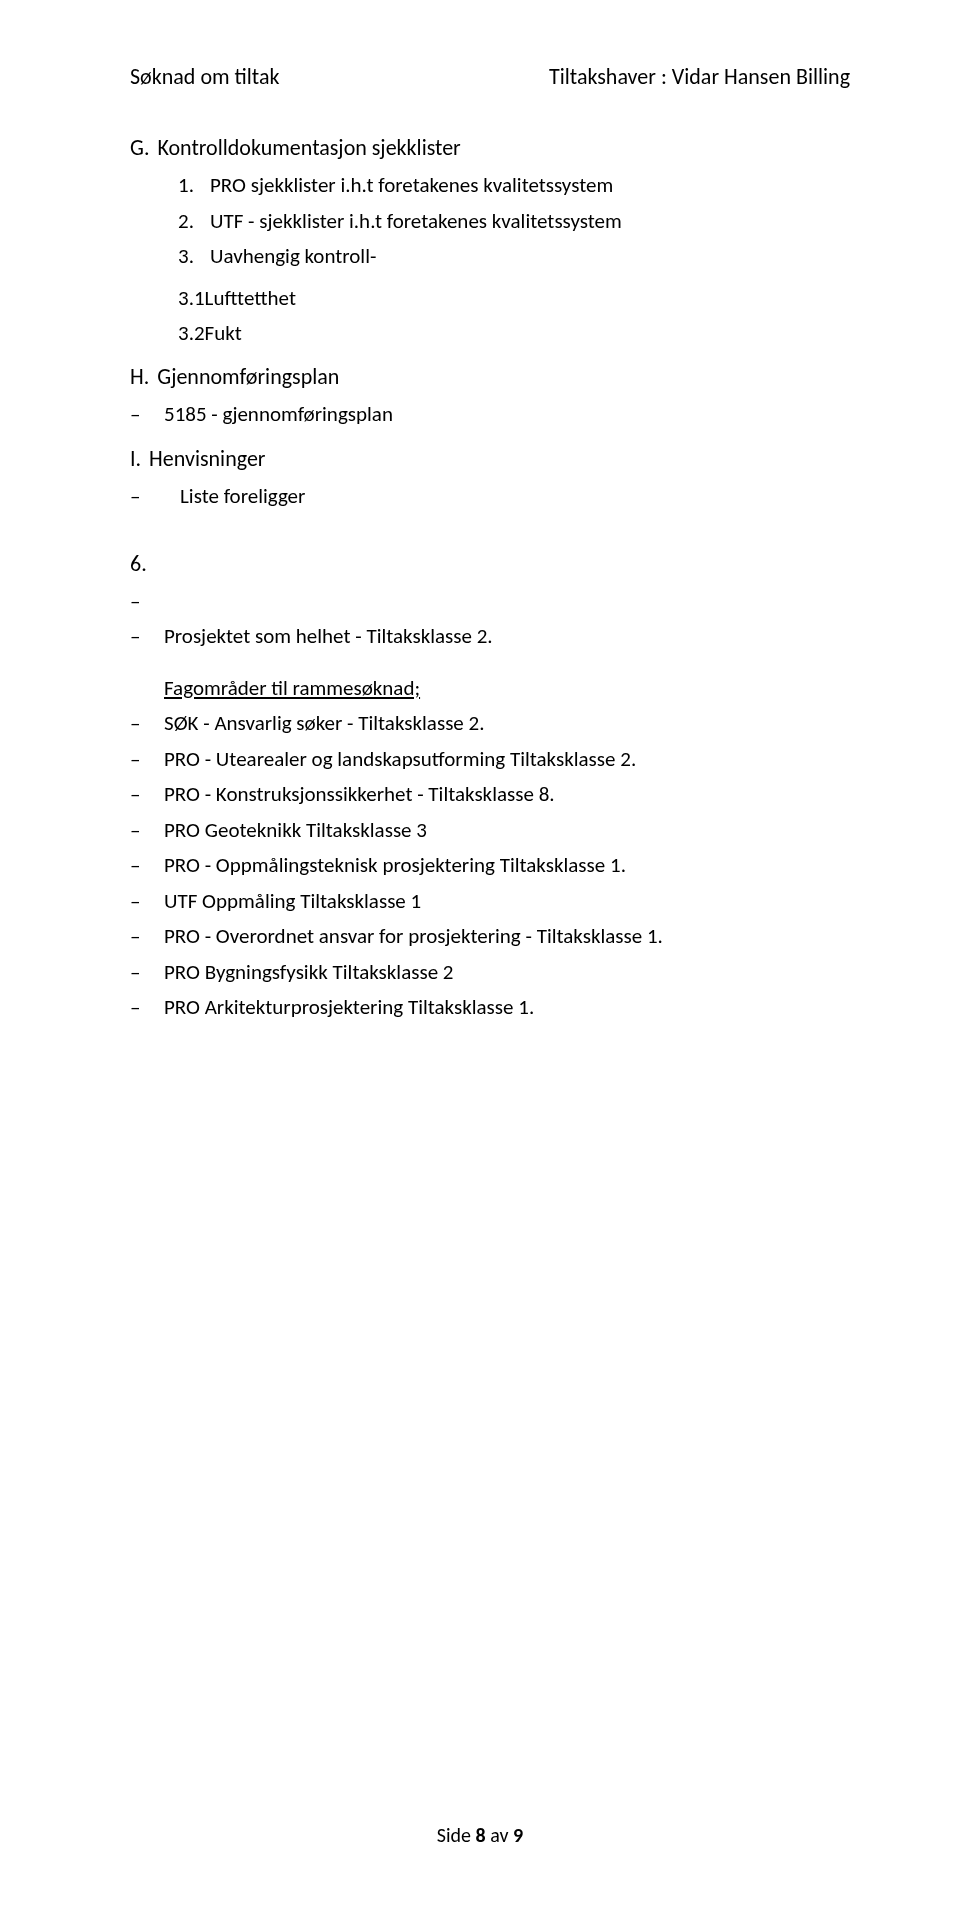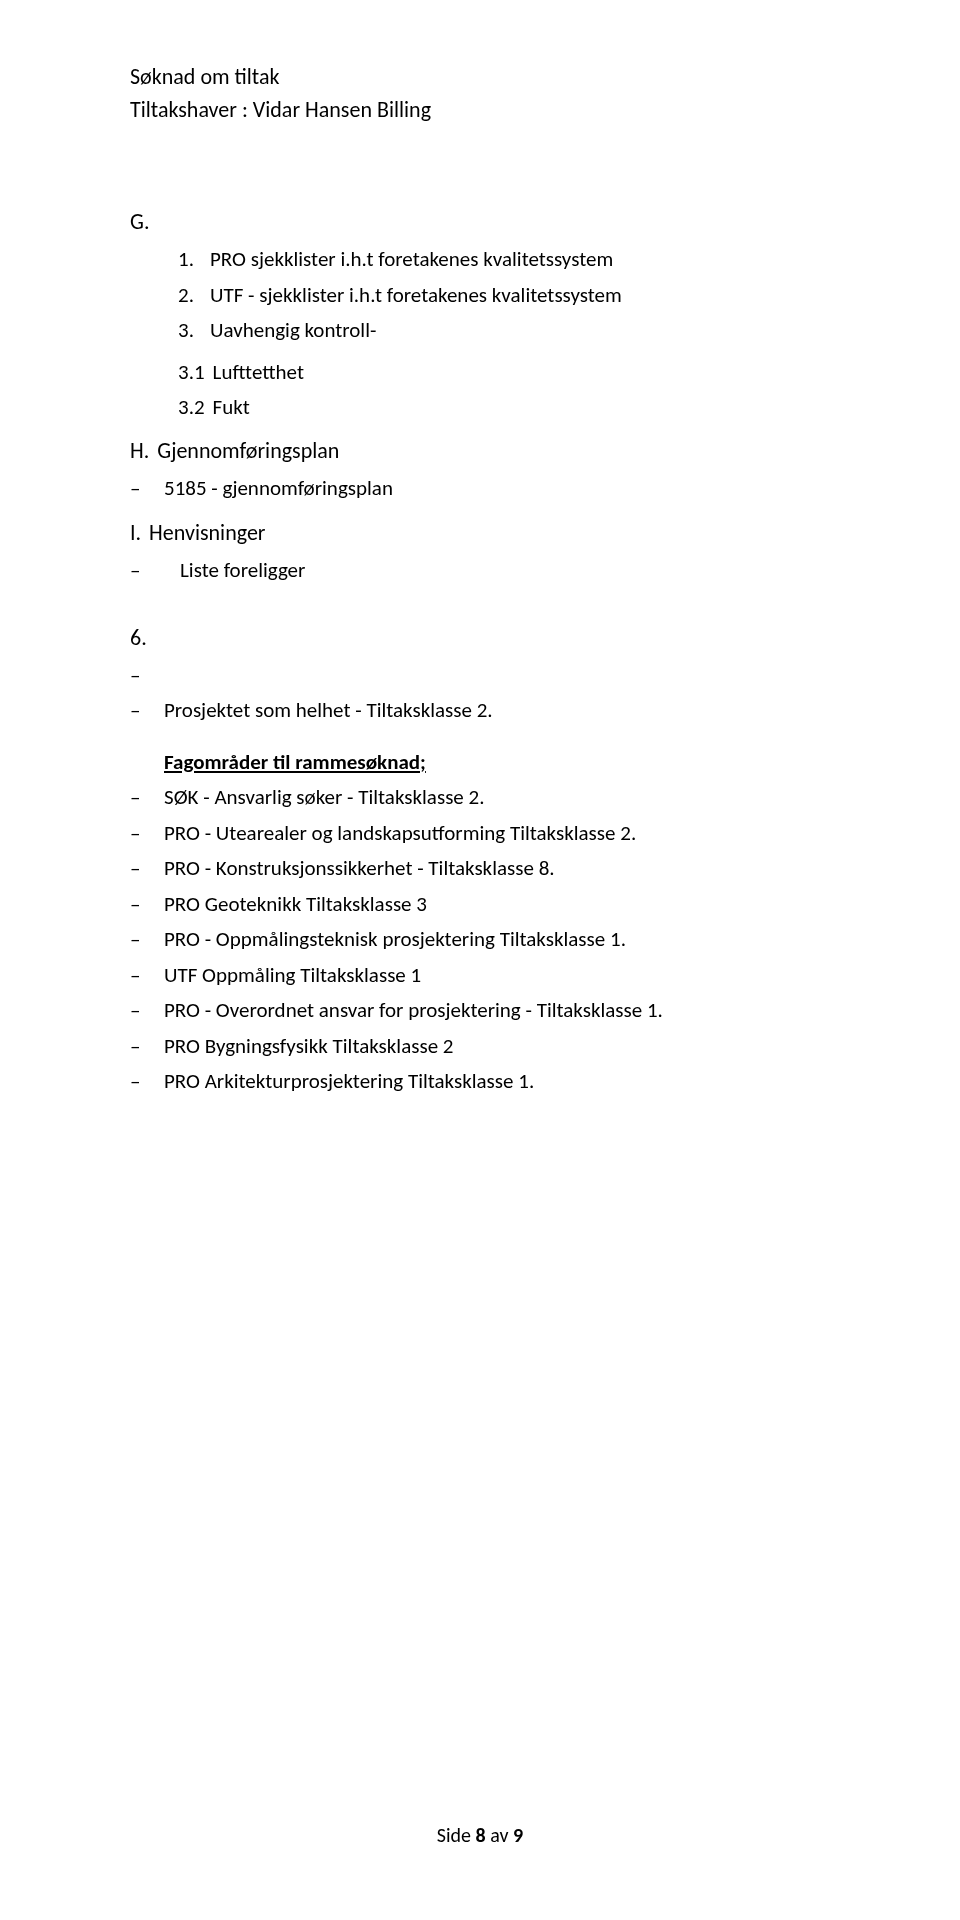--- a/index.html
+++ b/index.html
@@ -11,22 +11,21 @@
     height: 1920px;
     position: relative;
     padding: 60px 110px 0 130px;
     font-size: 21px;
     line-height: 1.5;
   }
   .header-row {
     display: flex;
     justify-content: space-between;
     font-size: 22px;
-    margin-bottom: 79px;
-    flex-direction: column;
+    margin-bottom: 38px;
   }
   .section-heading {
     display: flex;
     gap: 8px;
     font-size: 22px;
     margin-bottom: 6px;
   }
   .num-list {
     padding-left: 48px;
     margin-bottom: 10px;
@@ -38,21 +37,20 @@
   }
   .num-list .item .num {
     min-width: 24px;
   }
   .sub-num-list {
     padding-left: 48px;
     margin-bottom: 10px;
   }
   .sub-num-list .item {
     display: flex;
-    gap: 8px;
     margin-bottom: 4px;
     text-align: center;
   }
   .dash-list {
     padding-left: 0;
   }
   .dash-list .item {
     display: flex;
     gap: 20px;
     margin-bottom: 4px;
@@ -76,20 +74,21 @@
 </head>
 <body>
 
 <div class="header-row">
   <div>Søknad om tiltak</div>
   <div>Tiltakshaver : Vidar Hansen Billing</div>
 </div>
 
 <div class="section-heading">
   <span>G.</span>
+  <span>Kontrolldokumentasjon sjekklister</span>
 </div>
 <div class="num-list">
   <div class="item">
     <span class="num">1.</span>
     <span>PRO sjekklister i.h.t foretakenes kvalitetssystem</span>
   </div>
   <div class="item">
     <span class="num">2.</span>
     <span>UTF - sjekklister i.h.t foretakenes kvalitetssystem</span>
   </div>
@@ -141,21 +140,21 @@
 <div class="dash-list">
   <div class="item">
     <span class="dash">–</span>
   </div>
   <div class="item">
     <span class="dash">–</span>
     <span>Prosjektet som helhet - Tiltaksklasse 2.</span>
   </div>
 </div>
 
-<div style="padding-left:34px; margin-top:20px; margin-bottom:4px;font-weight:bold;">
+<div style="padding-left:34px; margin-top:20px; margin-bottom:4px;">
   <span class="underline">Fagområder til rammesøknad;</span>
 </div>
 
 <div class="dash-list">
   <div class="item">
     <span class="dash">–</span>
     <span>SØK - Ansvarlig søker - Tiltaksklasse 2.</span>
   </div>
   <div class="item">
     <span class="dash">–</span>

